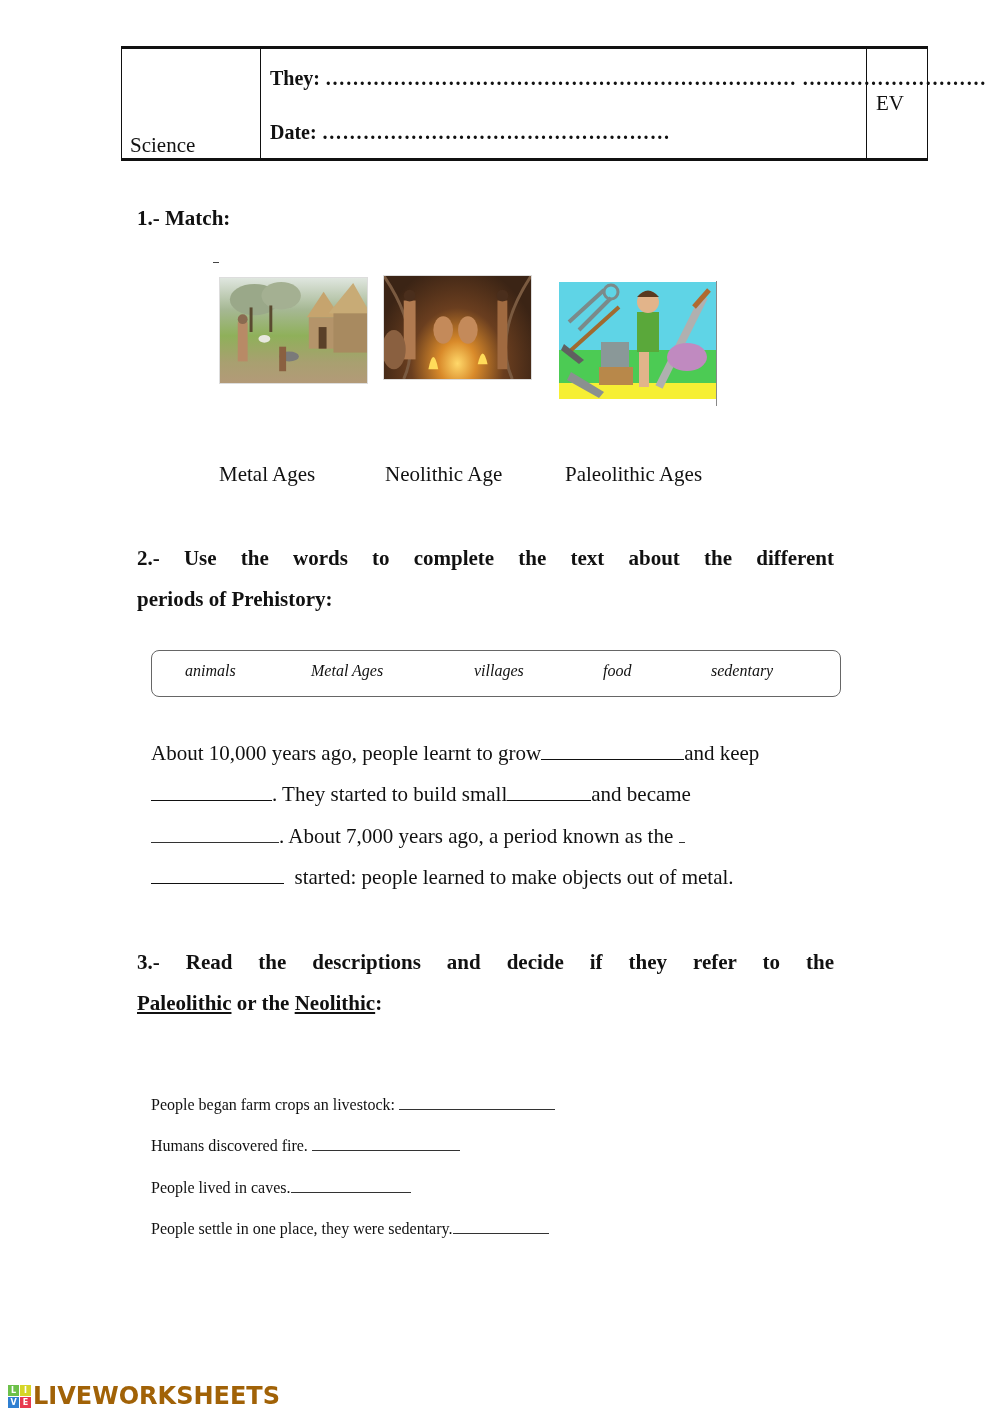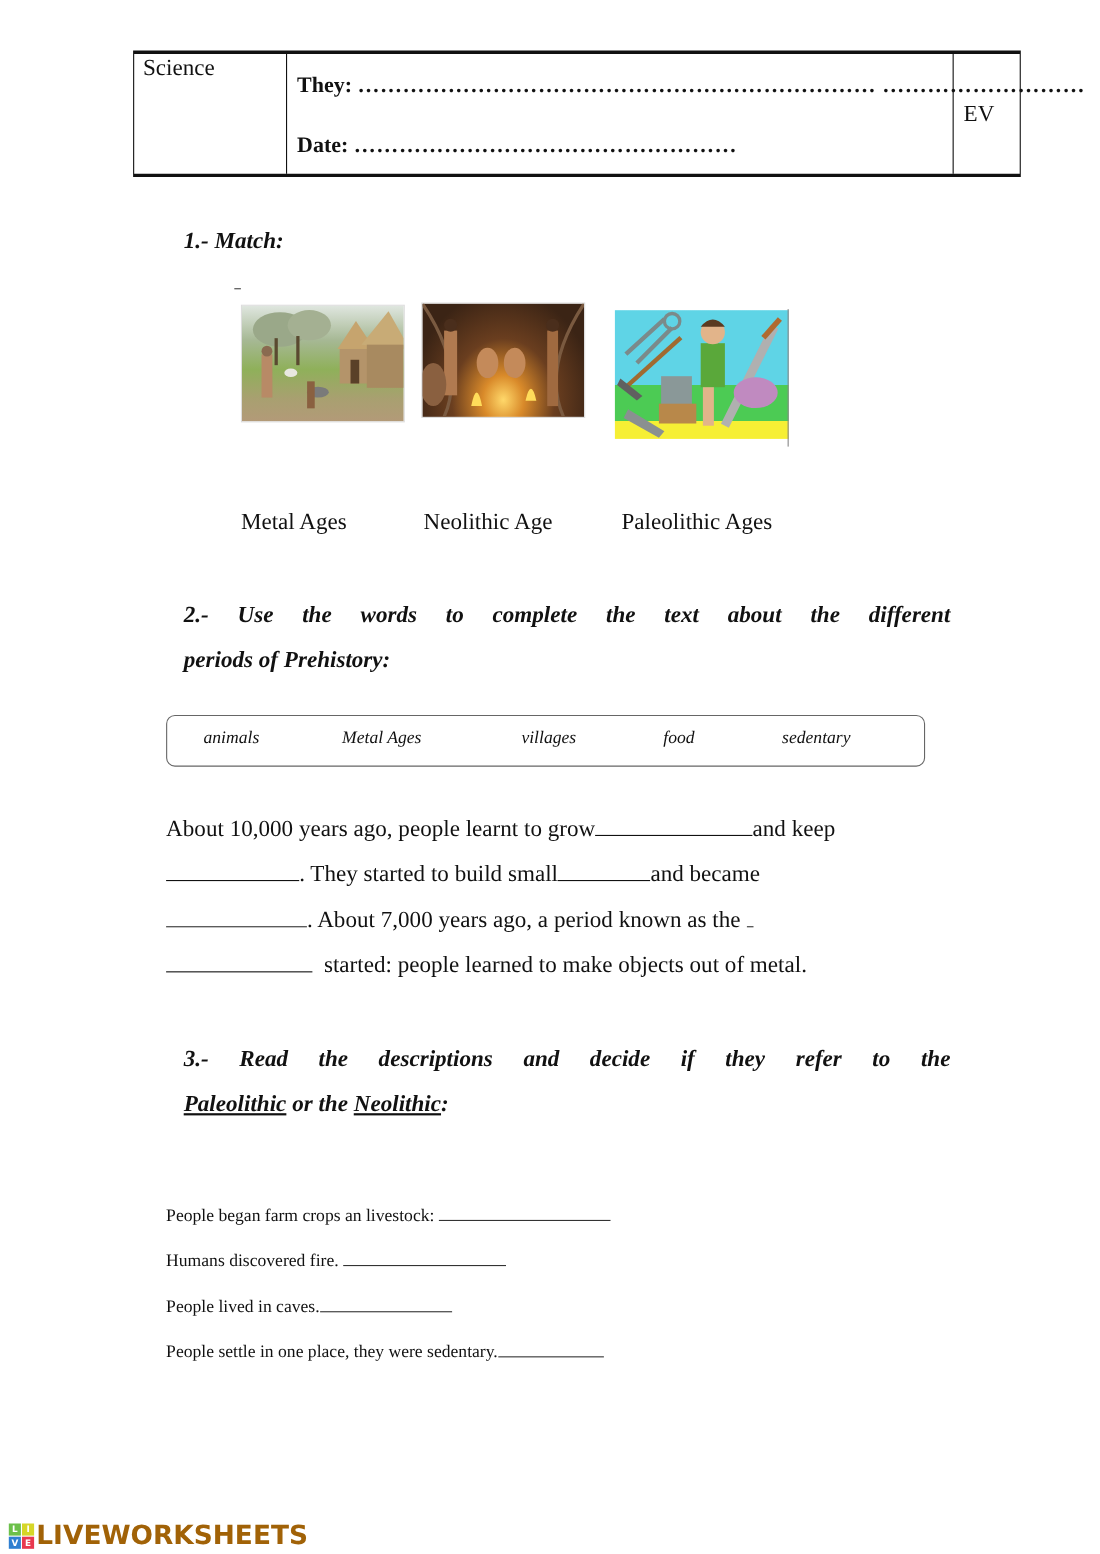--- a/index.html
+++ b/index.html
@@ -6,29 +6,29 @@
     html, body { width: 1000px; height: 1413px; background: #ffffff; overflow: hidden; }
     body { position: relative; font-family: "Liberation Serif", "DejaVu Serif", serif; color: #111; }
 
     
     .header-table {
       position: absolute; left: 121px; top: 46px; width: 807px; height: 115px;
       border-top: 3px solid #111; border-bottom: 3px solid #111;
       border-left: 1.5px solid #111; border-right: 1.5px solid #111;
       display: flex;
     }
-    .cell-subject { width: 139px; border-right: 1.5px solid #111; display: flex; align-items: flex-start; padding-left: 8px; font-size: 21px; }
+    .cell-subject { width: 139px; border-right: 1.5px solid #111; display: flex; align-items: flex-end; padding-left: 8px; font-size: 21px; }
     .cell-middle { flex: 1; border-right: 1.5px solid #111; position: relative; }
     .cell-grade { width: 60px; display: flex; align-items: center; padding-left: 9px; font-size: 21px; }
     .field-row { position: absolute; left: 9px; font-weight: bold; font-size: 20px; white-space: nowrap; }
     .field-row.name { top: 18px; }
     .field-row.date { top: 72px; }
     .dots { font-weight: bold; letter-spacing: 0.5px; }
 
-    .q-title { position: absolute; left: 167px; font-weight: bold; font-size: 21px; line-height: 41px; font-style: italic; }
+    .q-title { position: absolute; left: 137px; font-weight: bold; font-size: 21px; line-height: 41px; }
     .q1-title { top: 198px; }
     .q2-title { top: 538px; width: 697px; text-align: justify; text-align-last: left; }
     .q2-title .line1 { display: block; text-align: justify; text-align-last: justify; }
     .q3-title { top: 942px; width: 697px; }
     .q3-title .line1 { display: block; text-align: justify; text-align-last: justify; }
     .u { text-decoration: underline; }
 
     
     .pic { position: absolute; border: 1px solid #ddd; overflow: hidden; }
     .pic1 { left: 219px; top: 277px; width: 149px; height: 107px; background: linear-gradient(180deg, #dfe6df 0%, #a6b894 30%, #8fb05a 55%, #a8a070 80%, #b39a78 100%); }

